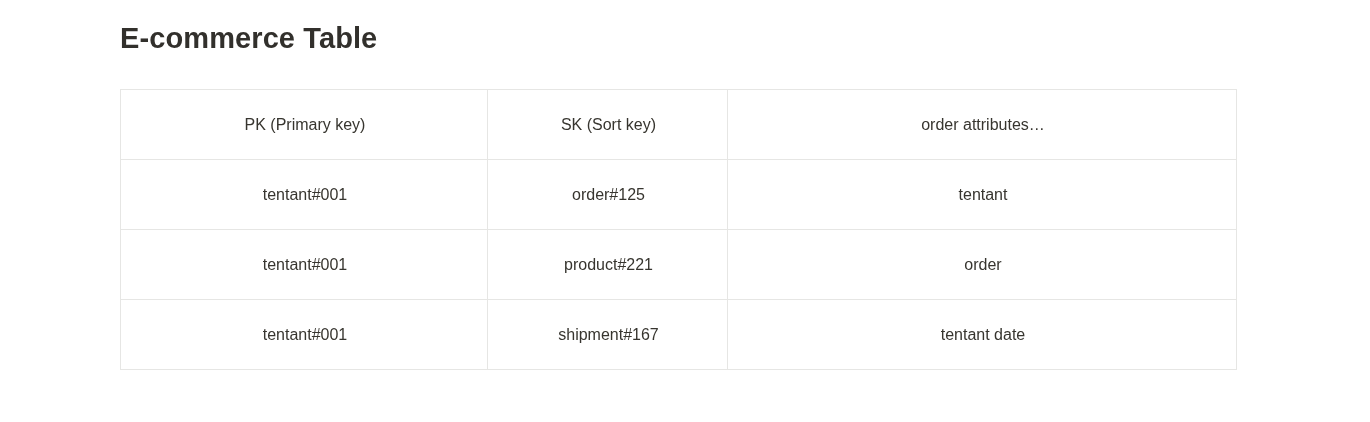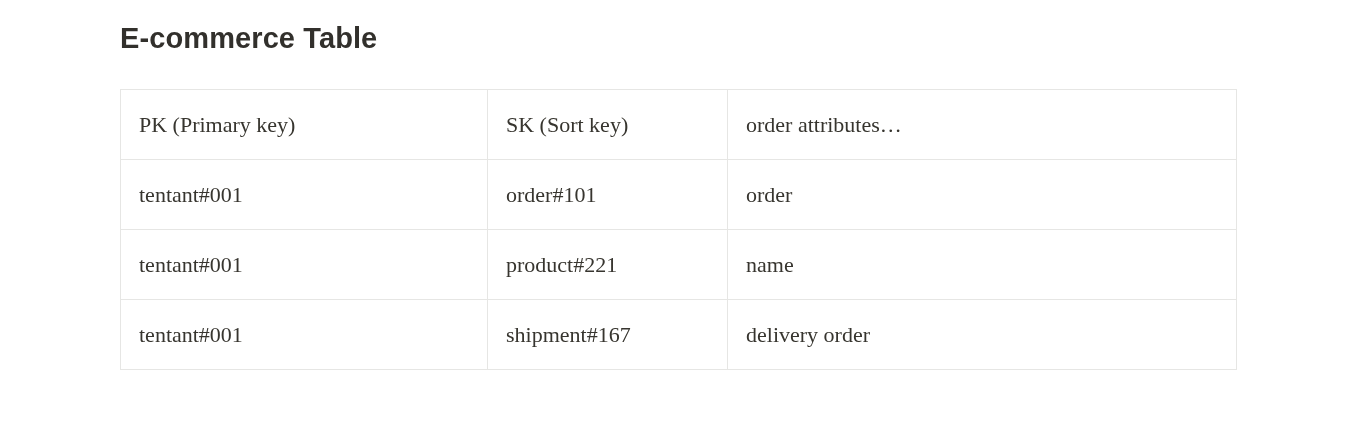--- a/index.html
+++ b/index.html
@@ -36,28 +36,27 @@
     background: #ffffff;
   }
   table.data-table col.c1 { width: 367px; }
   table.data-table col.c2 { width: 240px; }
   table.data-table col.c3 { width: 509px; }
   table.data-table th,
   table.data-table td {
     border: 1px solid #e6e6e4;
     height: 70px;
     padding: 0 16px 0 18px;
-    font-size: 22px;
+    font-size: 16px;
     font-weight: 400;
-    text-align: left;
+    text-align: center;
     vertical-align: middle;
     color: #37352f;
     white-space: nowrap;
     overflow: hidden;
-    font-family: Liberation Serif, serif;
   }
 </style>
 </head>
 <body>
 
 <div class="page">
 
   <div class="doc-title">E-commerce Table</div>
 
   <table class="data-table">
@@ -69,29 +68,29 @@
     <thead>
       <tr>
         <th>PK (Primary key)</th>
         <th>SK (Sort key)</th>
         <th>order attributes…</th>
       </tr>
     </thead>
     <tbody>
       <tr>
         <td>tentant#001</td>
-        <td>order#101</td>
+        <td>order#125</td>
+        <td>tentant</td>
+      </tr>
+      <tr>
+        <td>tentant#001</td>
+        <td>product#221</td>
         <td>order</td>
       </tr>
       <tr>
         <td>tentant#001</td>
-        <td>product#221</td>
-        <td>name</td>
-      </tr>
-      <tr>
-        <td>tentant#001</td>
         <td>shipment#167</td>
-        <td>delivery order</td>
+        <td>tentant date</td>
       </tr>
     </tbody>
   </table>
 
 </div>
 
 </body></html>

